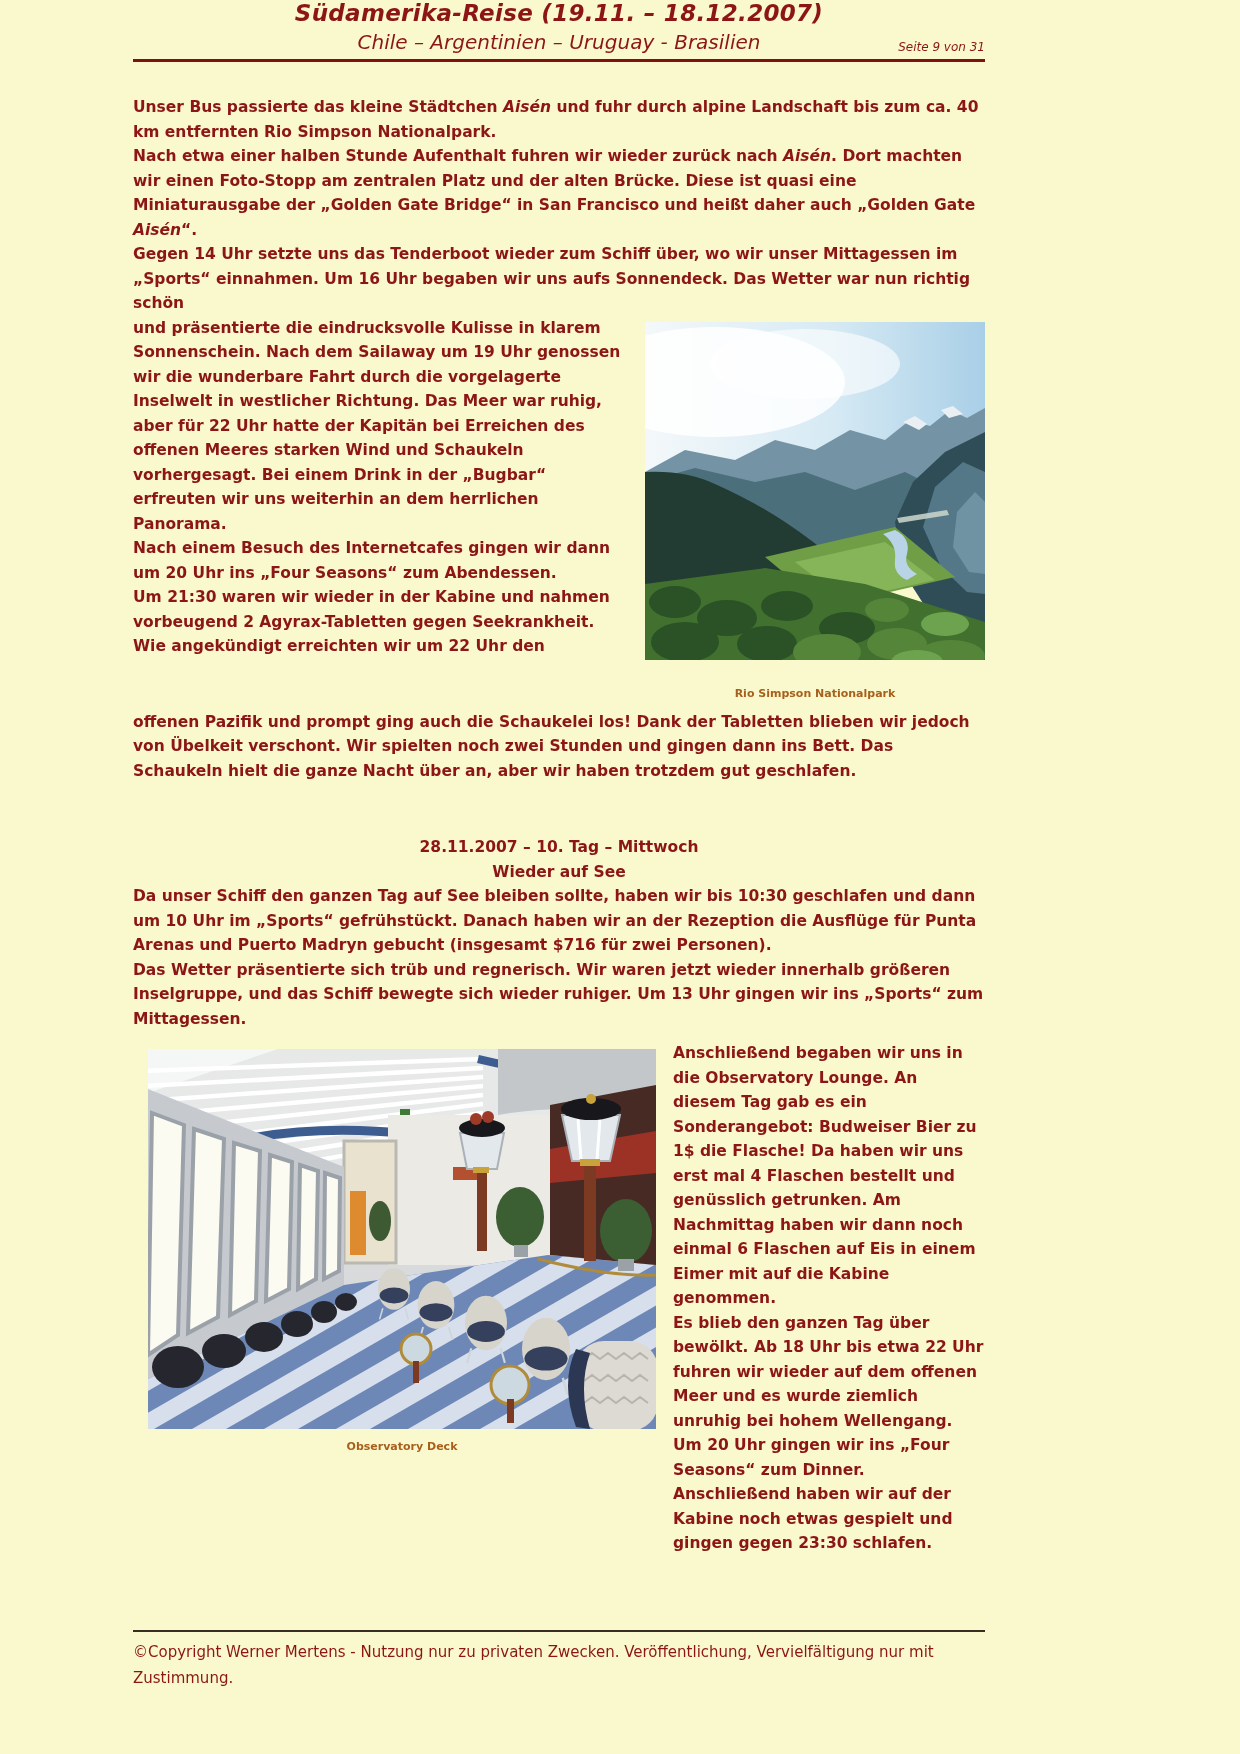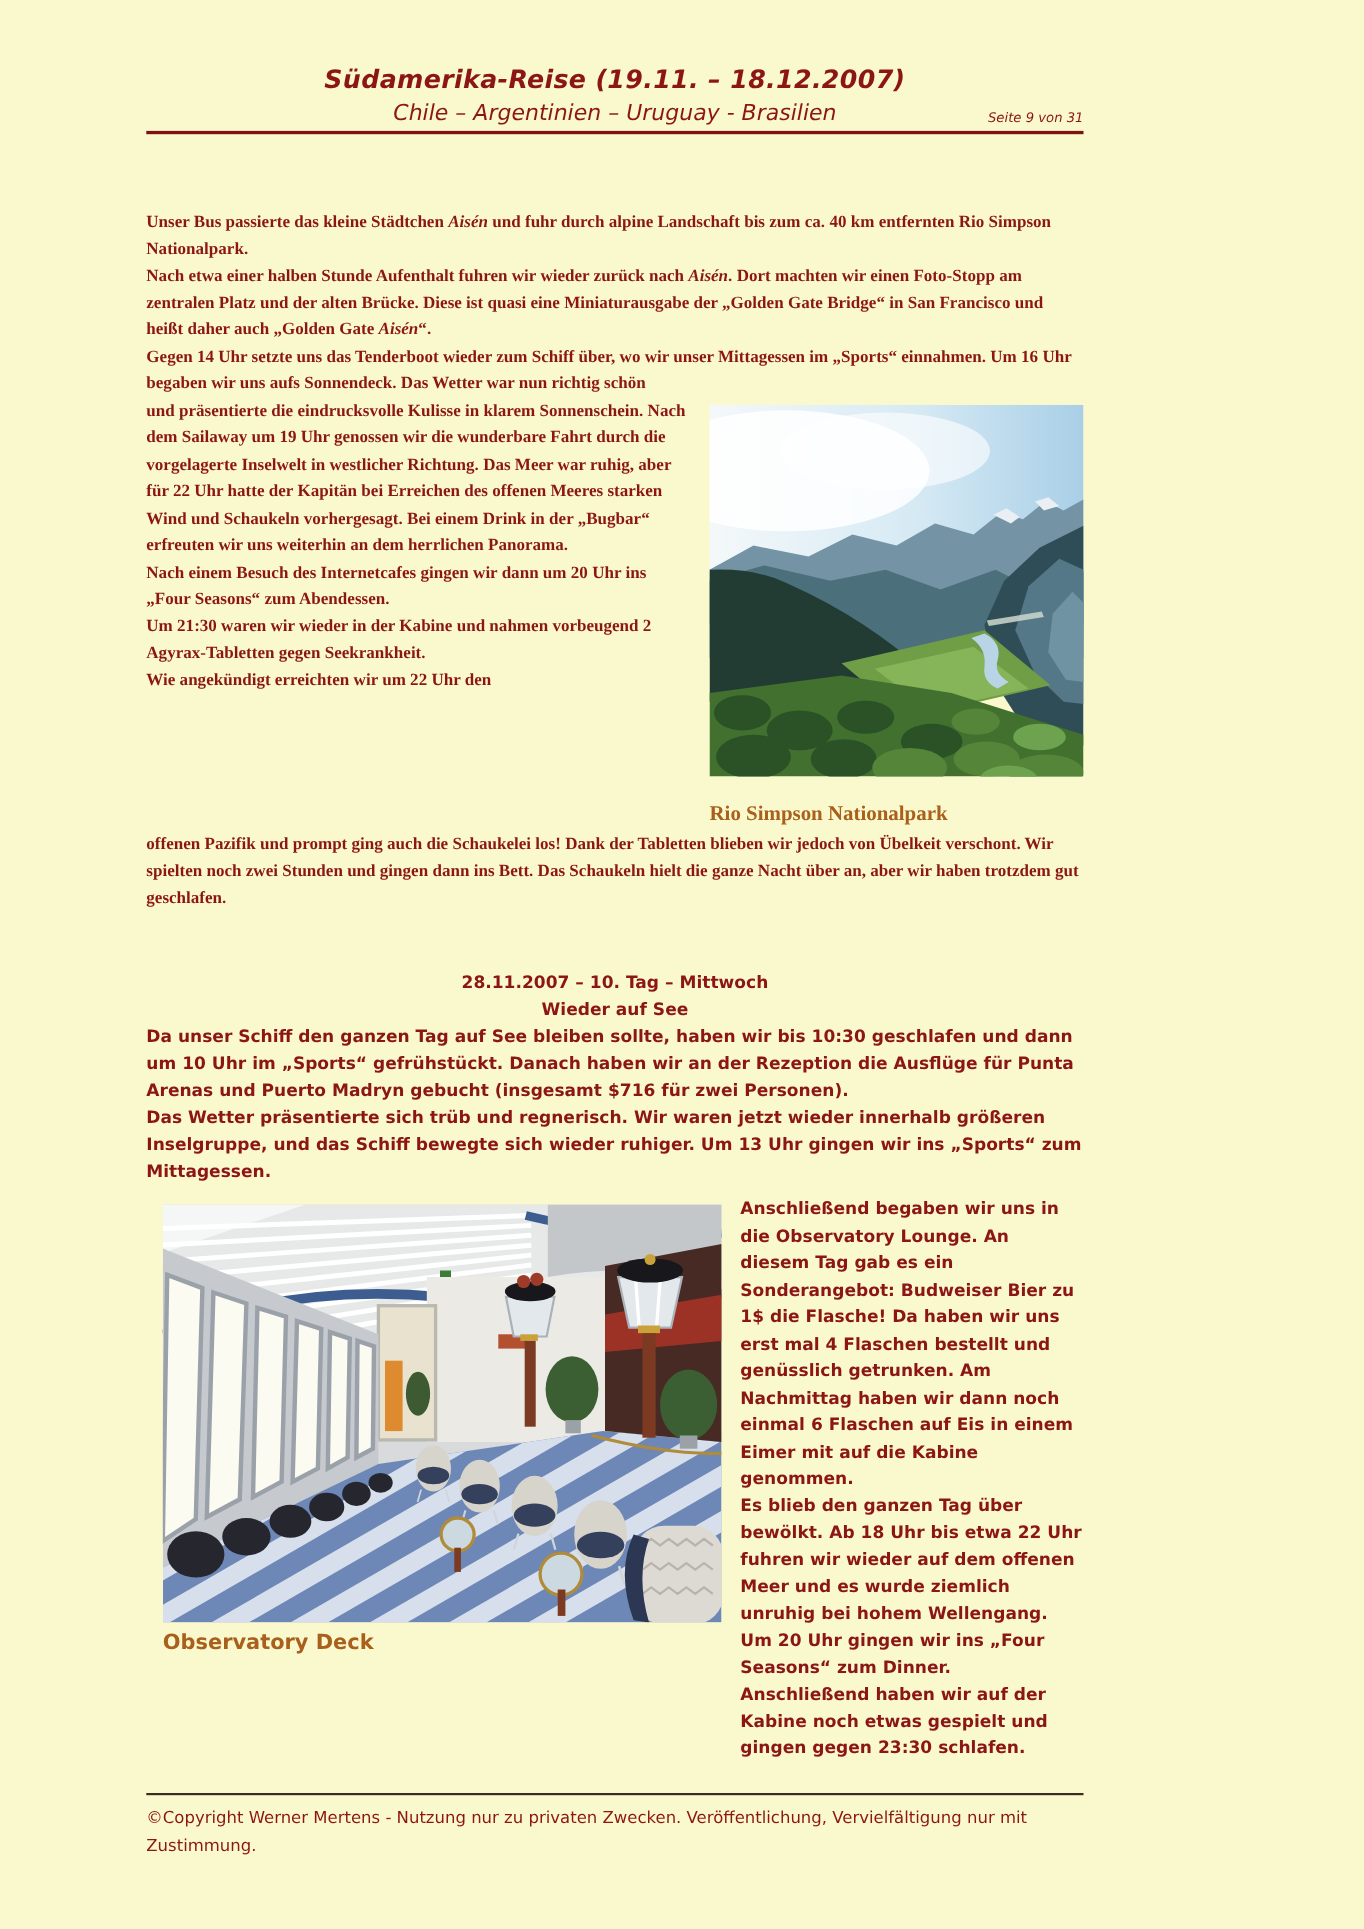--- a/index.html
+++ b/index.html
@@ -8,47 +8,47 @@
     position:relative;
     width:1240px; height:1754px;
     background:#FAF9CD;
     font-family:"DejaVu Sans", sans-serif;
     color:#8C1616;
     overflow:hidden;
   }
   .content { margin:0 255px 0 133px; }
 
   
-  .doc-header { padding-top:60px; }
+  .doc-header { }
   .title1 {
     text-align:center; font-size:23px; font-weight:bold; font-style:italic;
     letter-spacing:.3px;
   }
   .subtitle-row {
     position:relative; margin-top:4px;
     border-bottom:3px solid #7E1212; padding-bottom:5px;
   }
   .title2 { text-align:center; font-size:20px; font-weight:normal; font-style:italic; }
   .page-num {
     position:absolute; right:0; bottom:5px;
     font-size:12px; font-style:italic; font-weight:normal;
   }
 
   
   .body-text { font-size:15.5px; line-height:24.5px; font-weight:bold; }
-  .first-block { margin-top:68px;font-family:Liberation Serif, serif; }
+  .first-block { margin-top:33px; }
   p { margin:0; }
   .em { font-style:italic; }
 
   
   figure { margin:0; }
   .fig-right { float:right; width:340px; margin:6px 0 6px 14px; }
   .fig-right svg, .fig-left svg { display:block; }
   .figcap {
-    text-align:left; color:#A8601C; font-size:19px; font-weight:bold;
+    text-align:center; color:#A8601C; font-size:11px; font-weight:bold;
     font-style:normal; line-height:20px;
   }
   .cap-gap-big { margin-top:24px; }
   .cap-gap-small { margin-top:8px; }
   .clear { clear:both; }
 
   .sec-heading { text-align:center; margin-top:52px; }
 
   .flex-row { display:flex; margin-top:10px; }
   .fig-left { flex:0 0 auto; width:508px; margin:8px 17px 0 15px; }

